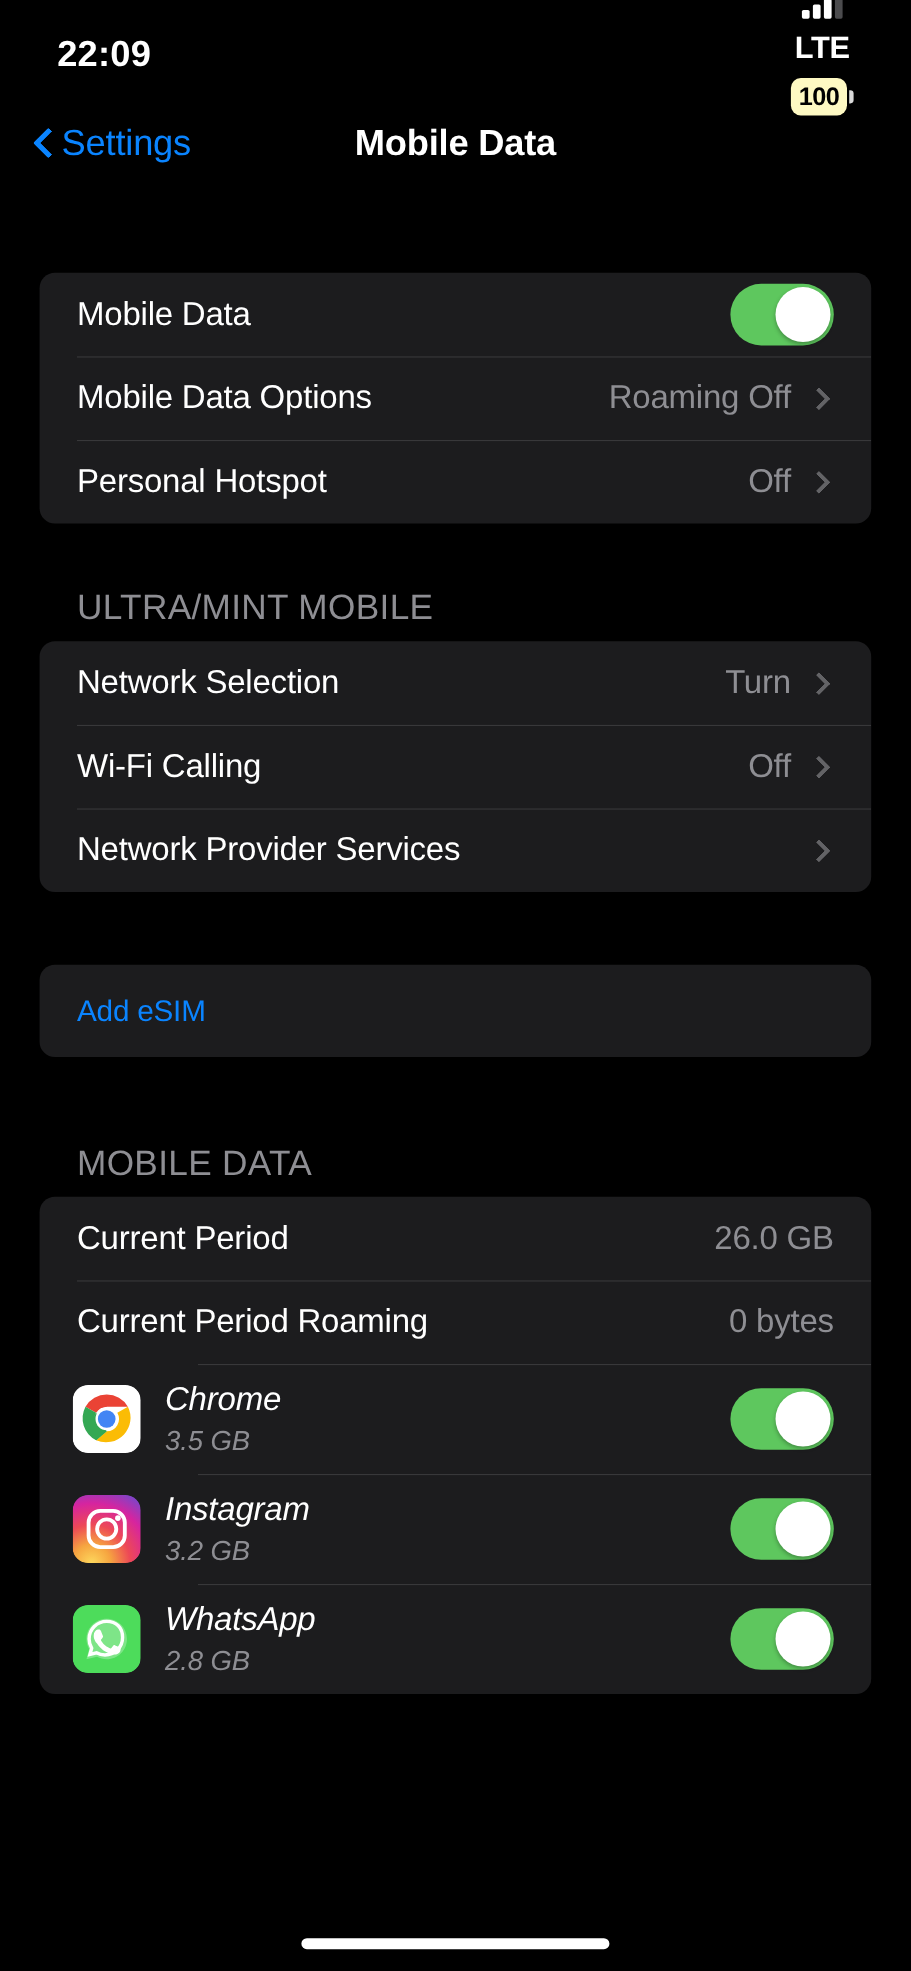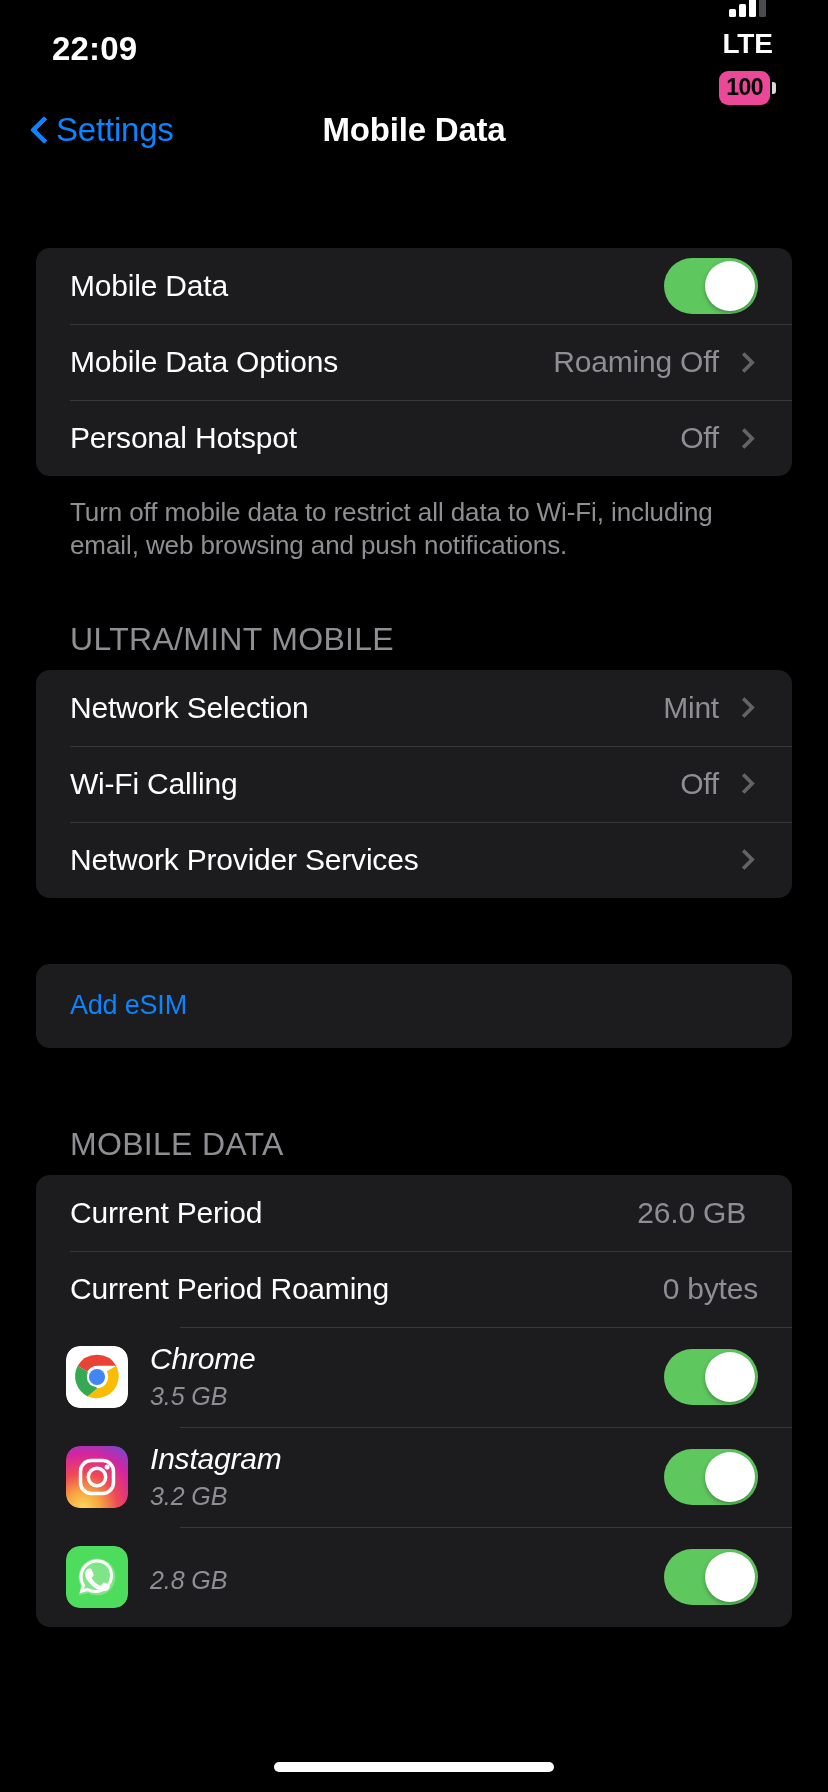--- a/index.html
+++ b/index.html
@@ -60,21 +60,21 @@
   .status-net {
     font-size: 28px;
     font-weight: 700;
     letter-spacing: -0.3px;
   }
   .battery {
     display: flex;
     align-items: center;
   }
   .battery-body {
-    background: #ec4899;
+    background: #fef9c3;
     color: #000;
     border-radius: 9px;
     font-size: 23px;
     font-weight: 700;
     line-height: 1;
     padding: 5px 7px 6px 7px;
     letter-spacing: -0.5px;
   }
   .battery-cap {
     width: 4px;
@@ -325,31 +325,30 @@
     </div>
 
     <div class="row">
       <div class="row-title">Personal Hotspot</div>
       <div class="row-value">Off</div>
       <span class="chev-right"></span>
     </div>
 
   </div>
 
-  <div class="footer-text">Turn off mobile data to restrict all data to Wi-Fi, including email, web browsing and push notifications.</div>
 
   <div class="spacer-md"></div>
 
   <div class="section-header">ULTRA/MINT MOBILE</div>
 
   <div class="card">
 
     <div class="row">
       <div class="row-title">Network Selection</div>
-      <div class="row-value">Mint</div>
+      <div class="row-value">Turn</div>
       <span class="chev-right"></span>
     </div>
 
     <div class="row">
       <div class="row-title">Wi-Fi Calling</div>
       <div class="row-value">Off</div>
       <span class="chev-right"></span>
     </div>
 
     <div class="row">
@@ -369,21 +368,21 @@
   </div>
 
   <div class="spacer-xl"></div>
 
   <div class="section-header">MOBILE DATA</div>
 
   <div class="card">
 
     <div class="row">
       <div class="row-title">Current Period</div>
-      <div class="row-value" style="margin-right:12px">26.0 GB</div>
+      <div class="row-value" style="margin-right:0">26.0 GB</div>
     </div>
 
     <div class="row">
       <div class="row-title">Current Period Roaming</div>
       <div class="row-value" style="margin-right:0">0 bytes</div>
     </div>
 
     <div class="app-row">
       <div class="app-icon">
         <svg viewBox="0 0 64 64" width="62" height="62">
@@ -439,20 +438,21 @@
     <div class="app-row">
       <div class="app-icon">
         <svg viewBox="0 0 64 64" width="62" height="62">
           <rect width="64" height="64" rx="14" fill="#4ddc5b"></rect>
           <path d="M32 13c-10.5 0-19 8.5-19 19 0 3.4 0.9 6.6 2.5 9.4L13 51l9.9-2.4c2.7 1.5 5.8 2.3 9.1 2.3 10.5 0 19-8.5 19-19S42.5 13 32 13z" fill="#ffffff" opacity="0.28"></path>
           <path d="M32 15.5c-9.1 0-16.5 7.4-16.5 16.5 0 3.1 0.9 6.1 2.4 8.6l-1.6 5.9 6.1-1.6c2.4 1.4 5.1 2.1 8 2.1 9.1 0 16.5-7.4 16.5-16.5S41.1 15.5 32 15.5z" fill="none" stroke="#ffffff" stroke-width="3.2"></path>
           <path d="M26.4 24.2c-0.5-1.1-1-1.1-1.5-1.1h-1.2c-0.4 0-1.1 0.2-1.7 0.8-0.6 0.6-2.2 2.1-2.2 5.2s2.2 6.1 2.6 6.5c0.3 0.4 4.3 6.9 10.6 9.4 5.2 2 6.3 1.6 7.5 1.5 1.1-0.1 3.7-1.5 4.2-3 0.5-1.5 0.5-2.7 0.4-3-0.2-0.3-0.6-0.4-1.2-0.7-0.6-0.3-3.7-1.8-4.2-2-0.6-0.2-1-0.3-1.4 0.3-0.4 0.6-1.5 2-1.9 2.4-0.3 0.4-0.7 0.5-1.3 0.2-0.6-0.3-2.6-1-5-3.1-1.8-1.6-3.1-3.6-3.4-4.2-0.3-0.6 0-0.9 0.3-1.2 0.3-0.3 0.6-0.7 0.9-1.1 0.3-0.4 0.4-0.6 0.6-1 0.2-0.4 0.1-0.8 0-1.1-0.2-0.3-1.4-3.4-1.9-4.6z" fill="#ffffff"></path>
         </svg>
       </div>
       <div class="app-text">
+        <div class="app-name">WhatsApp</div>
         <div class="app-size">2.8 GB</div>
       </div>
       <div class="toggle">
         <div class="knob"></div>
       </div>
     </div>
 
   </div>
 
 </div>

